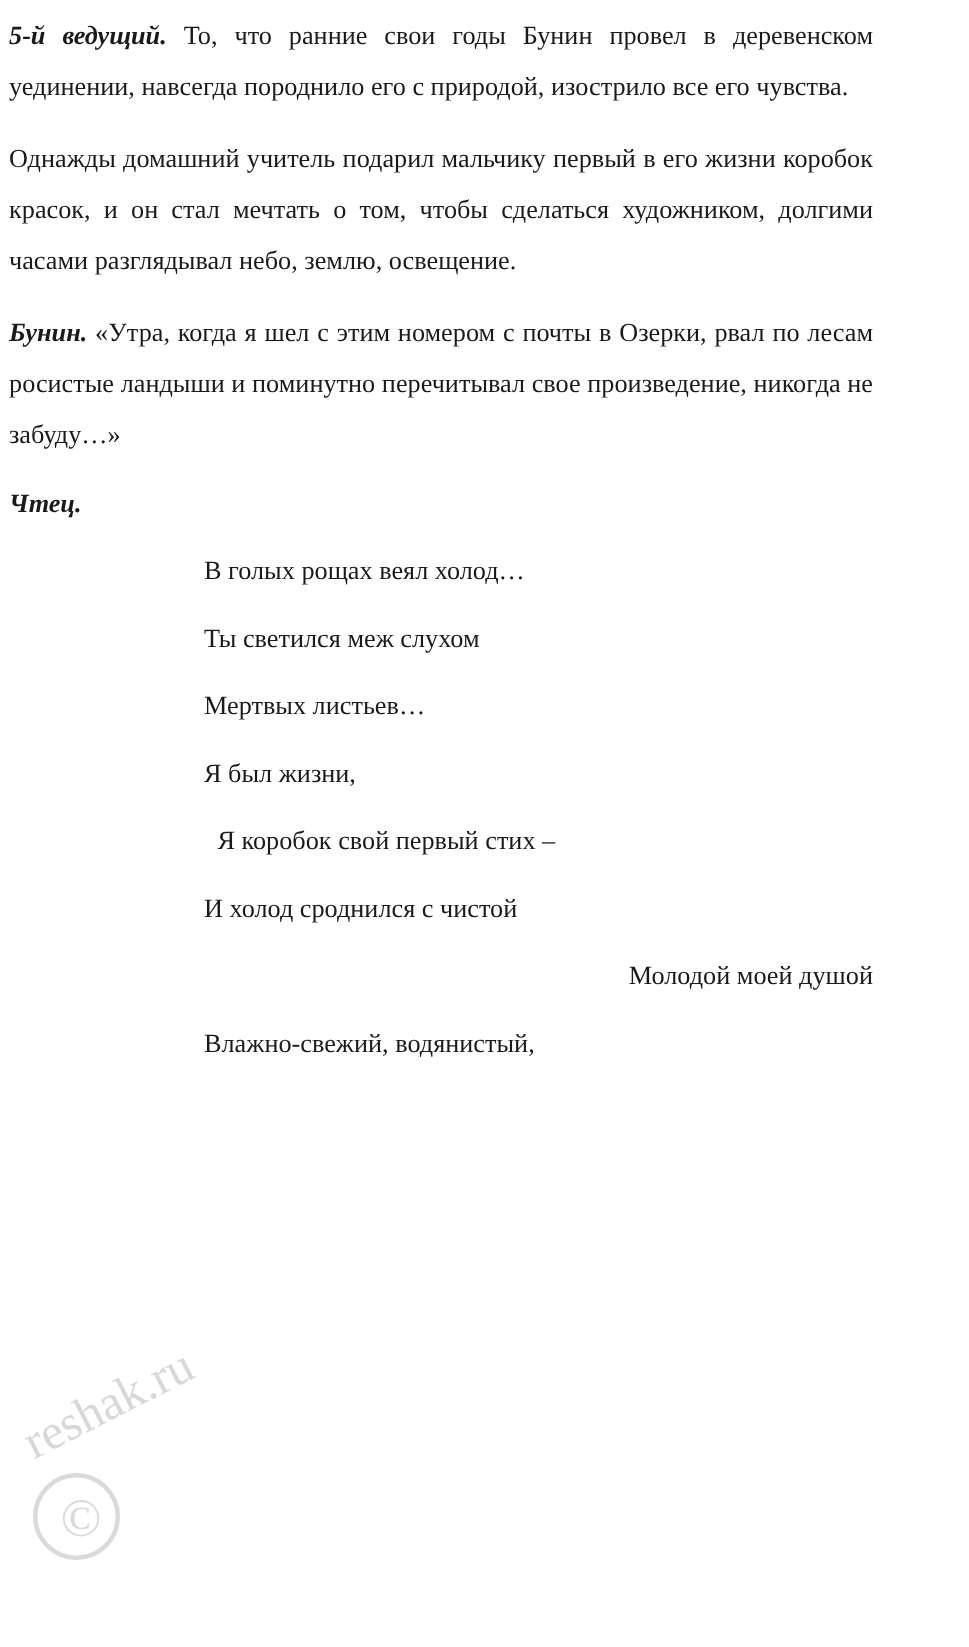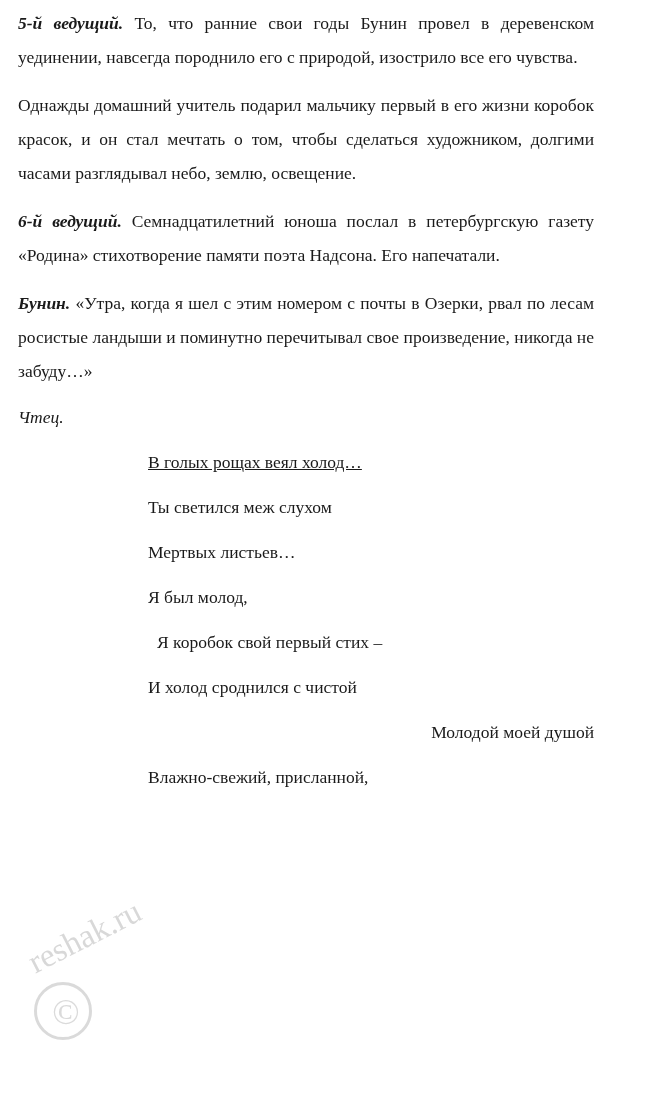--- a/index.html
+++ b/index.html
@@ -14,39 +14,38 @@
     overflow: hidden;
     font-family: "Liberation Serif", "DejaVu Serif", serif;
     color: #1a1a1a;
   }
   .page {
     position: relative;
     width: 592px;
     height: 1098px;
     box-sizing: border-box;
     padding: 6px 10px 0 6px;
-    margin-left: 12px;
   }
   .para {
     font-size: 17.5px;
     line-height: 34px;
     text-align: justify;
     text-justify: inter-word;
     margin: 0 0 14px 0;
     hyphens: none;
   }
   .para:last-child {
     margin-bottom: 0;
   }
   .speaker {
     font-weight: bold;
     font-style: italic;
   }
   .speaker-plain {
-    font-weight: normal;
+    font-weight: bold;
     font-style: italic;
   }
   .verse {
     margin: 0;
     padding: 0 0 0 0;
     list-style: none;
   }
   .verse-line {
     font-size: 17.5px;
     line-height: 45px;
@@ -106,36 +105,35 @@
 </head>
 <body>
 
 <div class="page">
 
   <p class="para"><span class="speaker">5-й ведущий.</span><span> То, что ранние свои годы Бунин провел в деревенском уединении, навсегда породнило его с природой, изострило все его чувства.</span></p>
 
   <p class="para"><span>Однажды домашний учитель подарил мальчику первый в его жизни коробок красок, и он стал мечтать о том, чтобы сделаться художником, долгими часами разглядывал небо, землю, освещение.</span></p>
 
 
-  <p class="para"><span class="speaker">6-й ведущий.</span><span> Семнадцатилетний юноша послал в петербургскую газету «Родина» стихотворение памяти поэта Надсона. Его напечатали.</span></p>
 
 
   <p class="para"><span class="speaker">Бунин.</span><span> «Утра, когда я шел с этим номером с почты в Озерки, рвал по лесам росистые ландыши и поминутно перечитывал свое произведение, никогда не забуду…»</span></p>
 
   <p class="reader-label"><span class="speaker-plain">Чтец.</span></p>
 
   <div class="verse">
-    <div class="verse-line" style="padding-left: 130px; text-decoration: underline;">В голых рощах веял холод…</div>
+    <div class="verse-line" style="padding-left: 130px;">В голых рощах веял холод…</div>
     <div class="verse-line" style="padding-left: 130px;">Ты светился меж слухом</div>
     <div class="verse-line" style="padding-left: 130px;">Мертвых листьев…</div>
-    <div class="verse-line" style="padding-left: 130px;">Я был молод,</div>
+    <div class="verse-line" style="padding-left: 130px;">Я был жизни,</div>
     <div class="verse-line" style="padding-left: 139px;">Я коробок свой первый стих –</div>
     <div class="verse-line" style="padding-left: 130px;">И холод сроднился с чистой</div>
     <div class="verse-line" style="padding-left: 130px; text-align: right;">Молодой моей душой</div>
-    <div class="verse-line" style="padding-left: 130px;">Влажно-свежий, присланной,</div>
+    <div class="verse-line" style="padding-left: 130px;">Влажно-свежий, водянистый,</div>
   </div>
 
   <div class="watermark">
     <div class="wm-text">reshak.ru</div>
     <div class="wm-circle">
       <div class="wm-c">©</div>
     </div>
   </div>
 
 </div>

